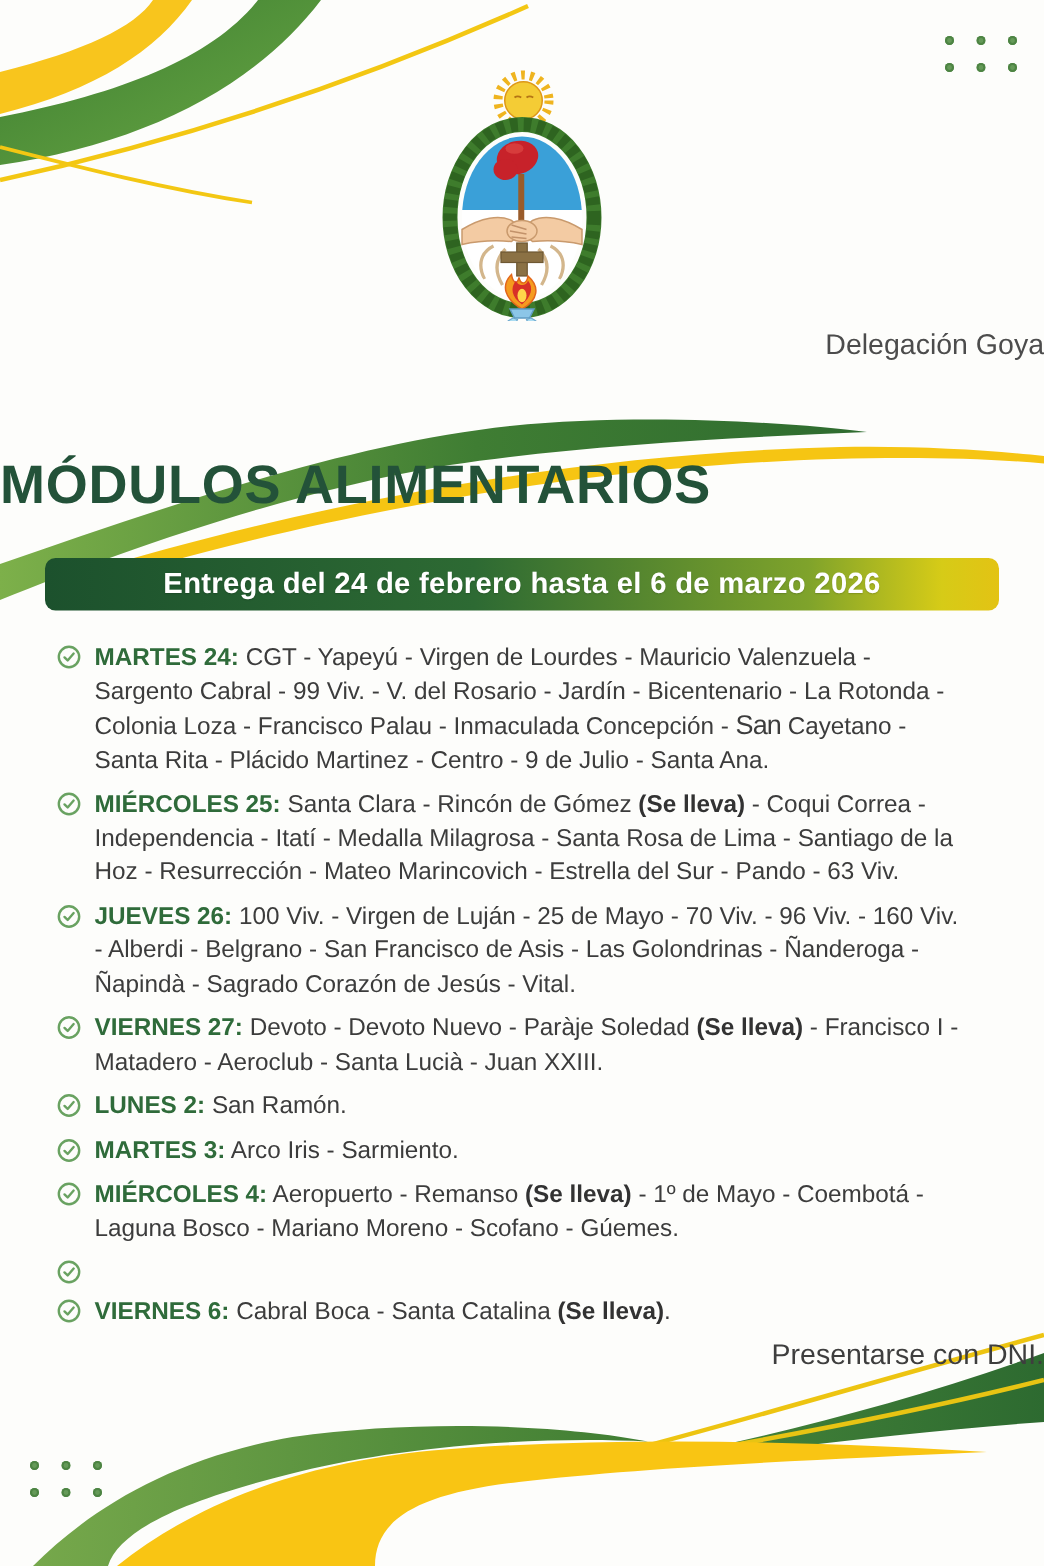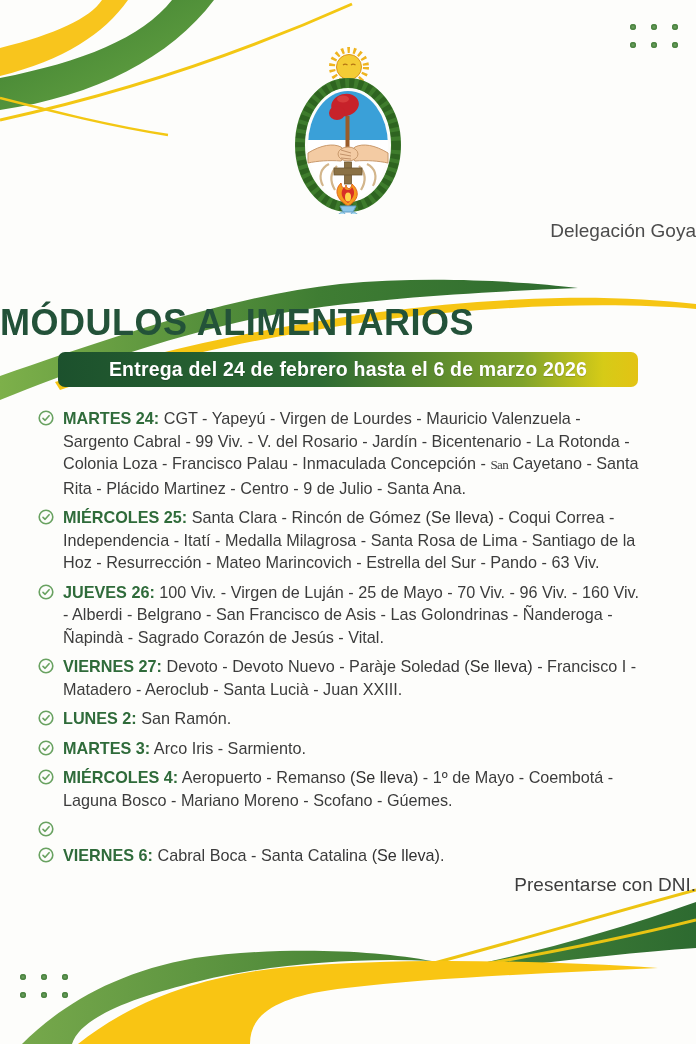--- a/index.html
+++ b/index.html
@@ -33,35 +33,35 @@
     letter-spacing:.2px;margin:8px 0 0;
   }
   .delegation{
     text-align:right;font-size:19px;font-weight:400;color:#4c4c4c;margin:5px 0 0;
   }
   .page-title{
     font-size:36px;font-weight:800;letter-spacing:.5px;
     color:var(--title-green,#235239);margin:60px 0 0;
   }
   .banner{
-    width:580px;height:35px;margin:8px auto 0;border-radius:7px;
+    width:636px;height:35px;margin:28px auto 0;border-radius:7px;
     background:linear-gradient(90deg,#1c512d 0%,#2d6a33 45%,#7fa32b 80%,#d6cb17 94%,#e3c314 100%);
     color:#ffffff;font-size:19.5px;font-weight:700;letter-spacing:.2px;
     display:flex;align-items:center;justify-content:center;
     text-shadow:0 1px 1px rgba(0,0,0,.18);
   }
   .schedule{margin:20px 48px 0 38px;}
   .entry{display:flex;align-items:flex-start;margin:0 0 7px;}
   .check{flex:0 0 auto;width:16px;height:16px;margin:3px 9px 0 0;}
   .entry-text{
     margin:0;font-size:16.2px;line-height:22.5px;color:var(--body-text,#3c3c3c);
   }
   .entry-text .day{font-weight:800;color:var(--day-green,#2f6b3a);}
-  .entry-text b{font-weight:400;color:#323232;}
-  .entry-text .alt-font{font-family:Liberation Serif, serif;font-size:13px;letter-spacing:-.6px;}
+  .entry-text b{font-weight:700;color:#323232;}
+  .entry-text .alt-font{font-family:Liberation Sans, sans-serif;font-size:18px;letter-spacing:-.6px;}
   .footer-note{
     text-align:right;font-size:19px;color:#3e3e3e;margin:4px 0 0;
   }
 </style>
 </head>
 <body>
 
 <svg id="swoosh-top-left" class="decor" width="380" height="175" viewBox="0 0 380 175">
   <defs>
     <linearGradient id="gTL" x1="0" y1="0" x2="1" y2="1">

